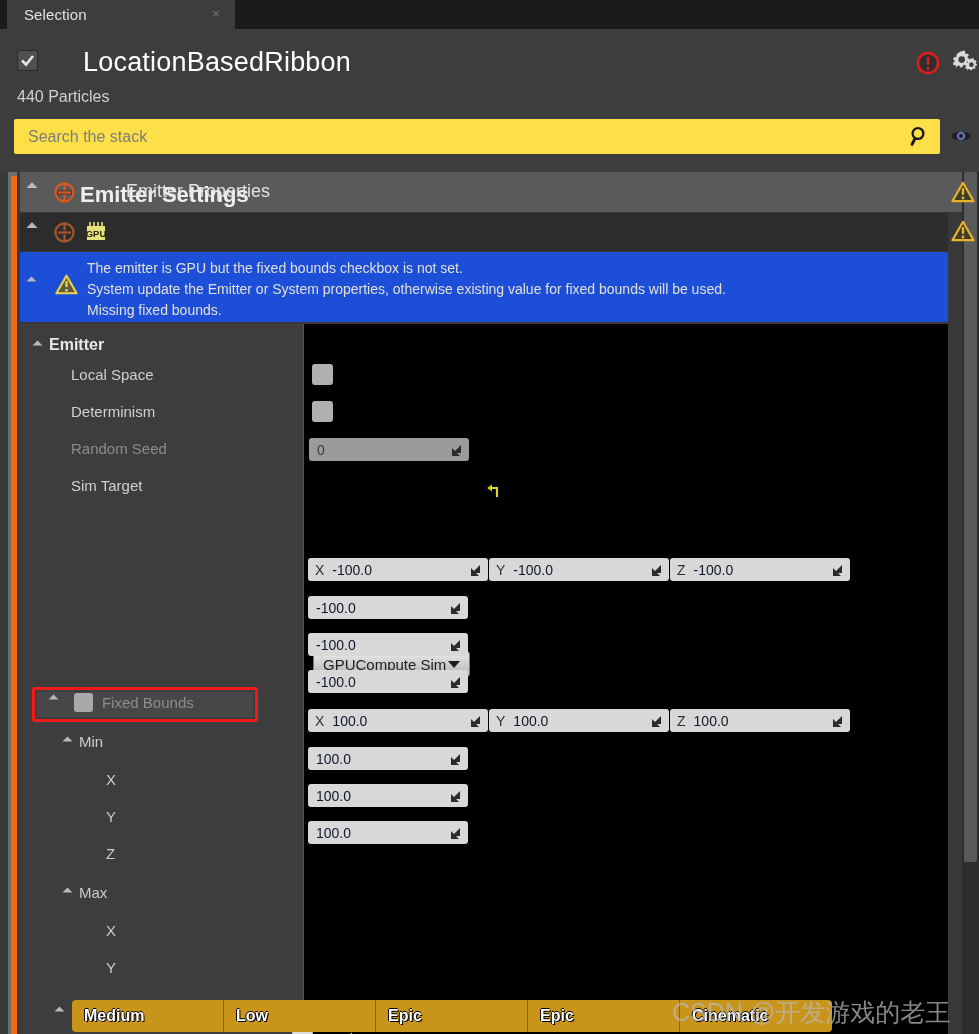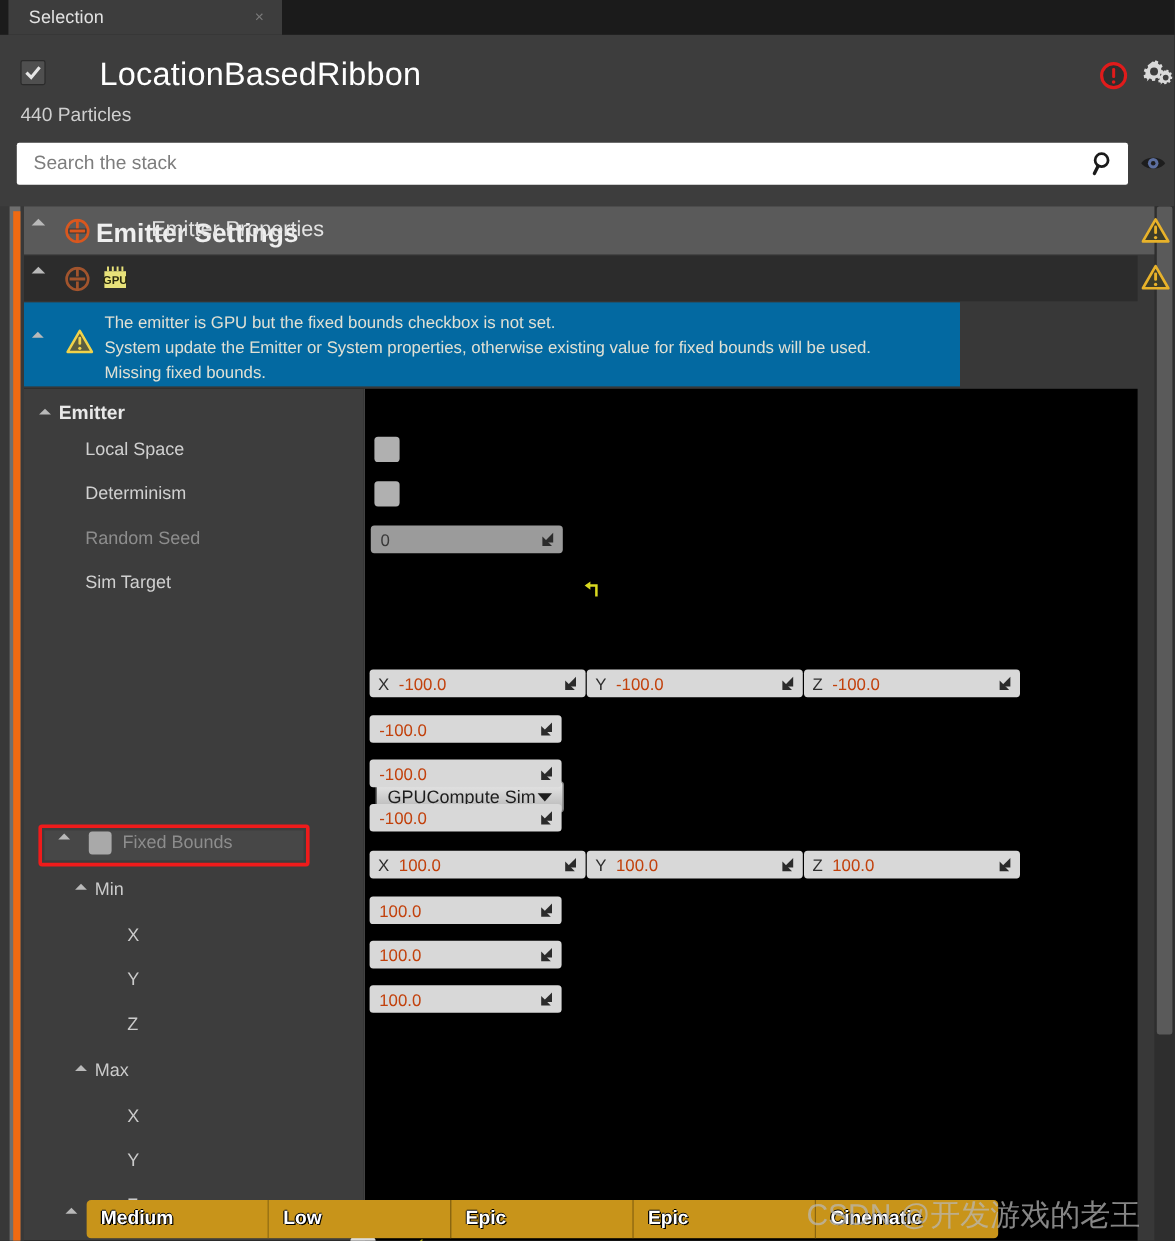--- a/index.html
+++ b/index.html
@@ -25,21 +25,21 @@
   .title-check svg{position:absolute;left:2px;top:2px;}
   .title-text{position:absolute;left:47px;top:46px;font-size:27px;color:#ffffff;
        letter-spacing:.2px;line-height:32px;font-weight:400;margin-left:36px;}
   .err-icon{position:absolute;left:916px;top:51px;width:24px;height:24px;cursor:pointer;}
   .gear-icon{position:absolute;left:950px;top:49px;width:30px;height:28px;cursor:pointer;}
 
   .particles{position:absolute;left:17px;top:88px;font-size:16px;color:#cfcfcf;}
 
   
   .searchrow{position:absolute;left:0;top:119px;width:979px;height:36px;}
-  .searchbox{position:absolute;left:14px;top:0;width:926px;height:35px;background:#ffffff;
+  .searchbox{position:absolute;left:14px;top:0;width:926px;height:35px;background:#fde047;
        border-radius:2px;display:flex;align-items:center;}
   .searchbox input{border:0;background:transparent;outline:none;width:870px;margin-left:12px;
        font-size:16px;color:#3a3a3a;font-family:inherit;}
   .searchbox input::placeholder{color:#7d7d7d;}
   .search-mag{position:absolute;right:10px;top:6px;}
   .eye-icon{position:absolute;left:949px;top:7px;cursor:pointer;}
 
   
   .stack{position:absolute;left:0;top:172px;width:979px;height:862px;background:#383838;}
   .accent{position:absolute;left:8px;top:0;width:9px;height:862px;background:#6e6e6e;}
@@ -48,21 +48,21 @@
   .scroll-gutter{position:absolute;left:962px;top:0;width:17px;height:862px;background:#2e2e2e;}
   .scroll-thumb{position:absolute;left:964px;top:0;width:13px;height:690px;background:#5a5a5a;border-radius:2px;cursor:pointer;}
 
   .row-hdr{position:absolute;left:20px;display:flex;align-items:center;}
   .tri{width:0;height:0;border-left:8px solid #b9b9b9;border-bottom:8px solid transparent;
        transform:rotate(45deg);margin-right:8px;flex:none;cursor:pointer;}
   .tri.sm{border-left-width:7px;border-bottom-width:7px;}
 
   .sec-emitter-settings{position:absolute;left:20px;top:0;width:942px;height:40px;background:#5a5a5a;}
   .sec-emitter-props{position:absolute;left:20px;top:41px;width:928px;height:38px;background:#2c2c2c;}
-  .warnblock{position:absolute;left:20px;top:80px;width:780px;height:70px;background:#0369a1;}
+  .warnblock{position:absolute;left:20px;top:80px;width:928px;height:70px;background:#1d4ed8;}
 
   .lbl-settings{position:absolute;left:80px;top:10px;font-size:22px;font-weight:bold;color:#efefef;}
   .lbl-props{position:absolute;left:126px;top:9px;font-size:18px;color:#e3e3e3;}
 
   .warn-tri-right{position:absolute;right:4px;cursor:pointer;}
 
   .warn-txt{position:absolute;left:67px;top:6px;font-size:14px;color:#e0e0d4;line-height:21px;}
   .warn-sub{position:absolute;left:67px;top:50px;font-size:14px;color:#e0e0d4;}
 
   
@@ -77,21 +77,21 @@
   .sub-lbl{position:absolute;font-size:15px;color:#cbcbcb;}
 
   .cb{position:absolute;width:21px;height:21px;background:#b0b0b0;border-radius:3px;cursor:pointer;}
   .cb.checked{background:#dcdcdc;}
   .cb.small{width:19px;height:19px;background:#a9a9a9;}
 
   .field{position:absolute;height:23px;background:#d8d8d8;border-radius:3px;
          display:flex;align-items:center;cursor:text;}
   .field.dis{background:#9b9b9b;}
   .field .ax{font-size:14px;color:#2e2e2e;margin-left:7px;}
-  .field .val{font-size:14px;color:#c2410c;margin-left:8px;}
+  .field .val{font-size:14px;color:#0f172a;margin-left:8px;}
   .field.dis .val{color:#3a3a3a;}
   .drag{position:absolute;right:6px;top:5px;width:13px;height:13px;cursor:ew-resize;}
 
   .combo{position:absolute;left:313px;top:479px;width:157px;height:26px;border-radius:3px;
      background:linear-gradient(#e9e9e9,#b4b4b4);border:1px solid #7a7a7a;box-sizing:border-box;
      display:flex;align-items:center;cursor:pointer;}
   .combo span{font-size:15px;color:#1d1d1d;margin-left:9px;}
   .combo .caret{position:absolute;right:9px;top:9px;width:0;height:0;
      border-left:6px solid transparent;border-right:6px solid transparent;border-top:7px solid #1d1d1d;}
   .reset{position:absolute;cursor:pointer;}

